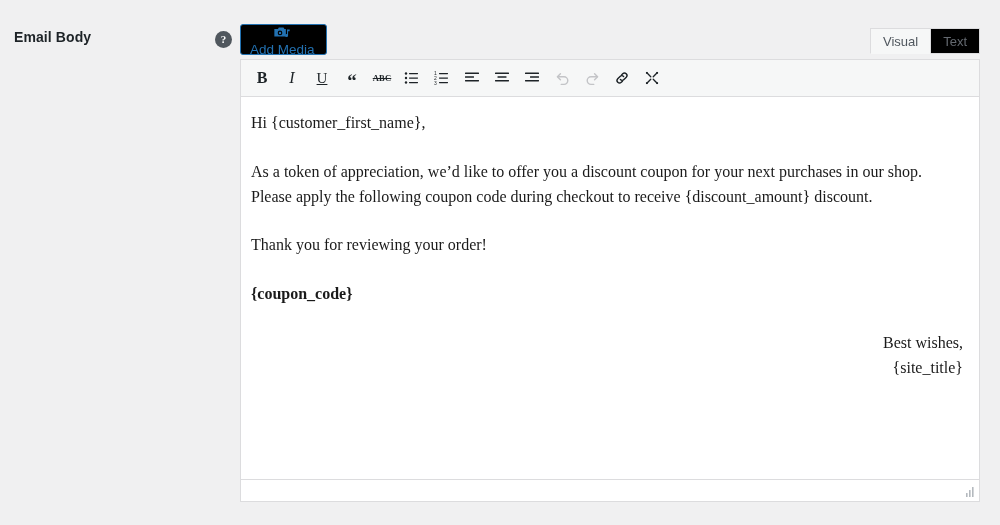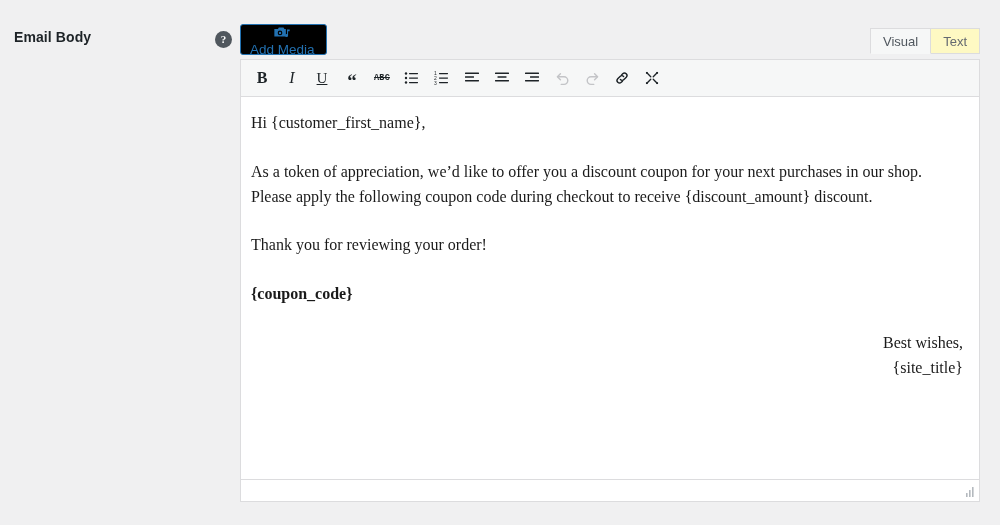--- a/index.html
+++ b/index.html
@@ -90,21 +90,21 @@
     display: flex;
     height: 27px;
   }
   .tab {
     height: 26px;
     padding: 0 12px;
     font-size: 13px;
     color: #646970;
     line-height: 25px;
     border: 1px solid #dcdcde;
-    background: #fef9c3;
+    background: #000000;
     cursor: pointer;
     position: relative;
     margin-left: -1px;
   }
   .tab.active {
     background: #f6f7f7;
     color: #50575e;
     border-bottom-color: #f6f7f7;
     z-index: 3;
   }
@@ -157,21 +157,21 @@
     text-decoration: underline;
   }
   .tool .glyph-q {
     font-family: "Liberation Serif", serif;
     font-weight: bold;
     font-size: 19px;
     line-height: 1;
     margin-top: 4px;
   }
   .tool .glyph-strike {
-    font-family: Liberation Mono, monospace;
+    font-family: Liberation Serif, serif;
     font-size: 8.5px;
     font-weight: bold;
     text-decoration: line-through;
     letter-spacing: 0.2px;
   }
 
   
   .content {
     min-height: 382px;
     padding: 14px 16px 10px 10px;

